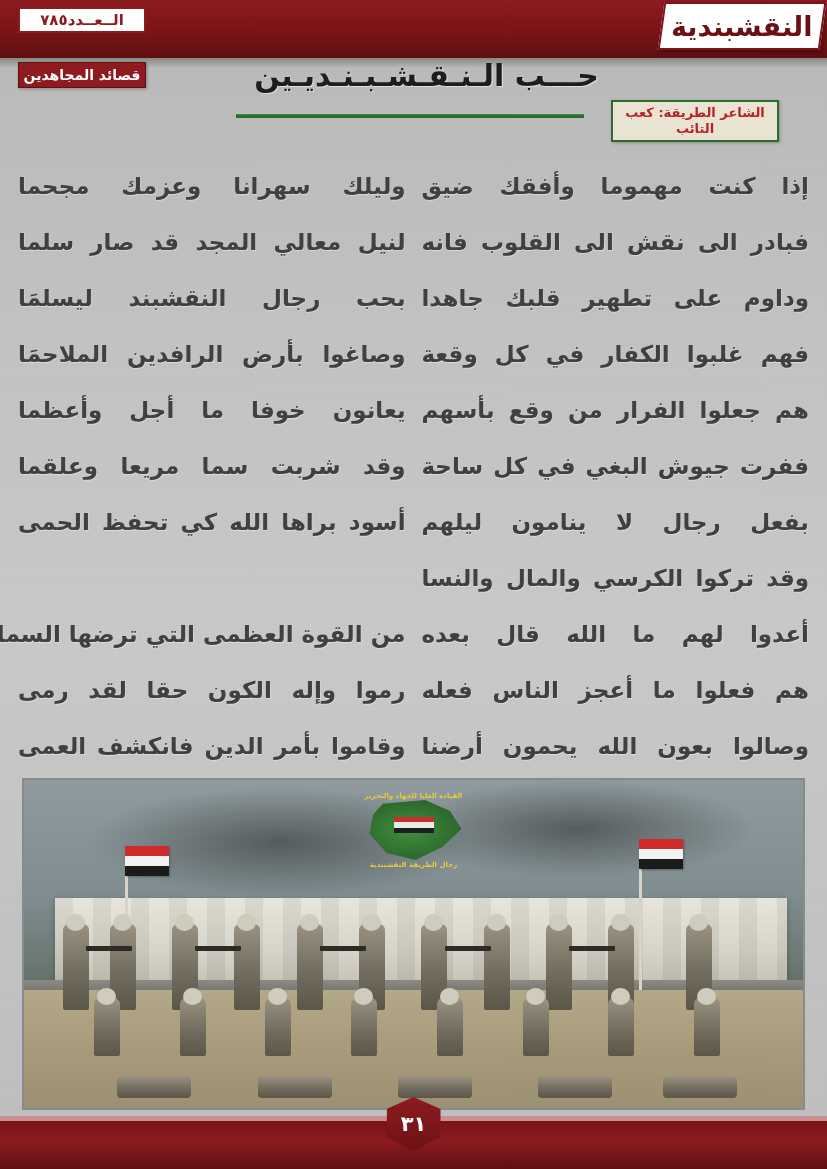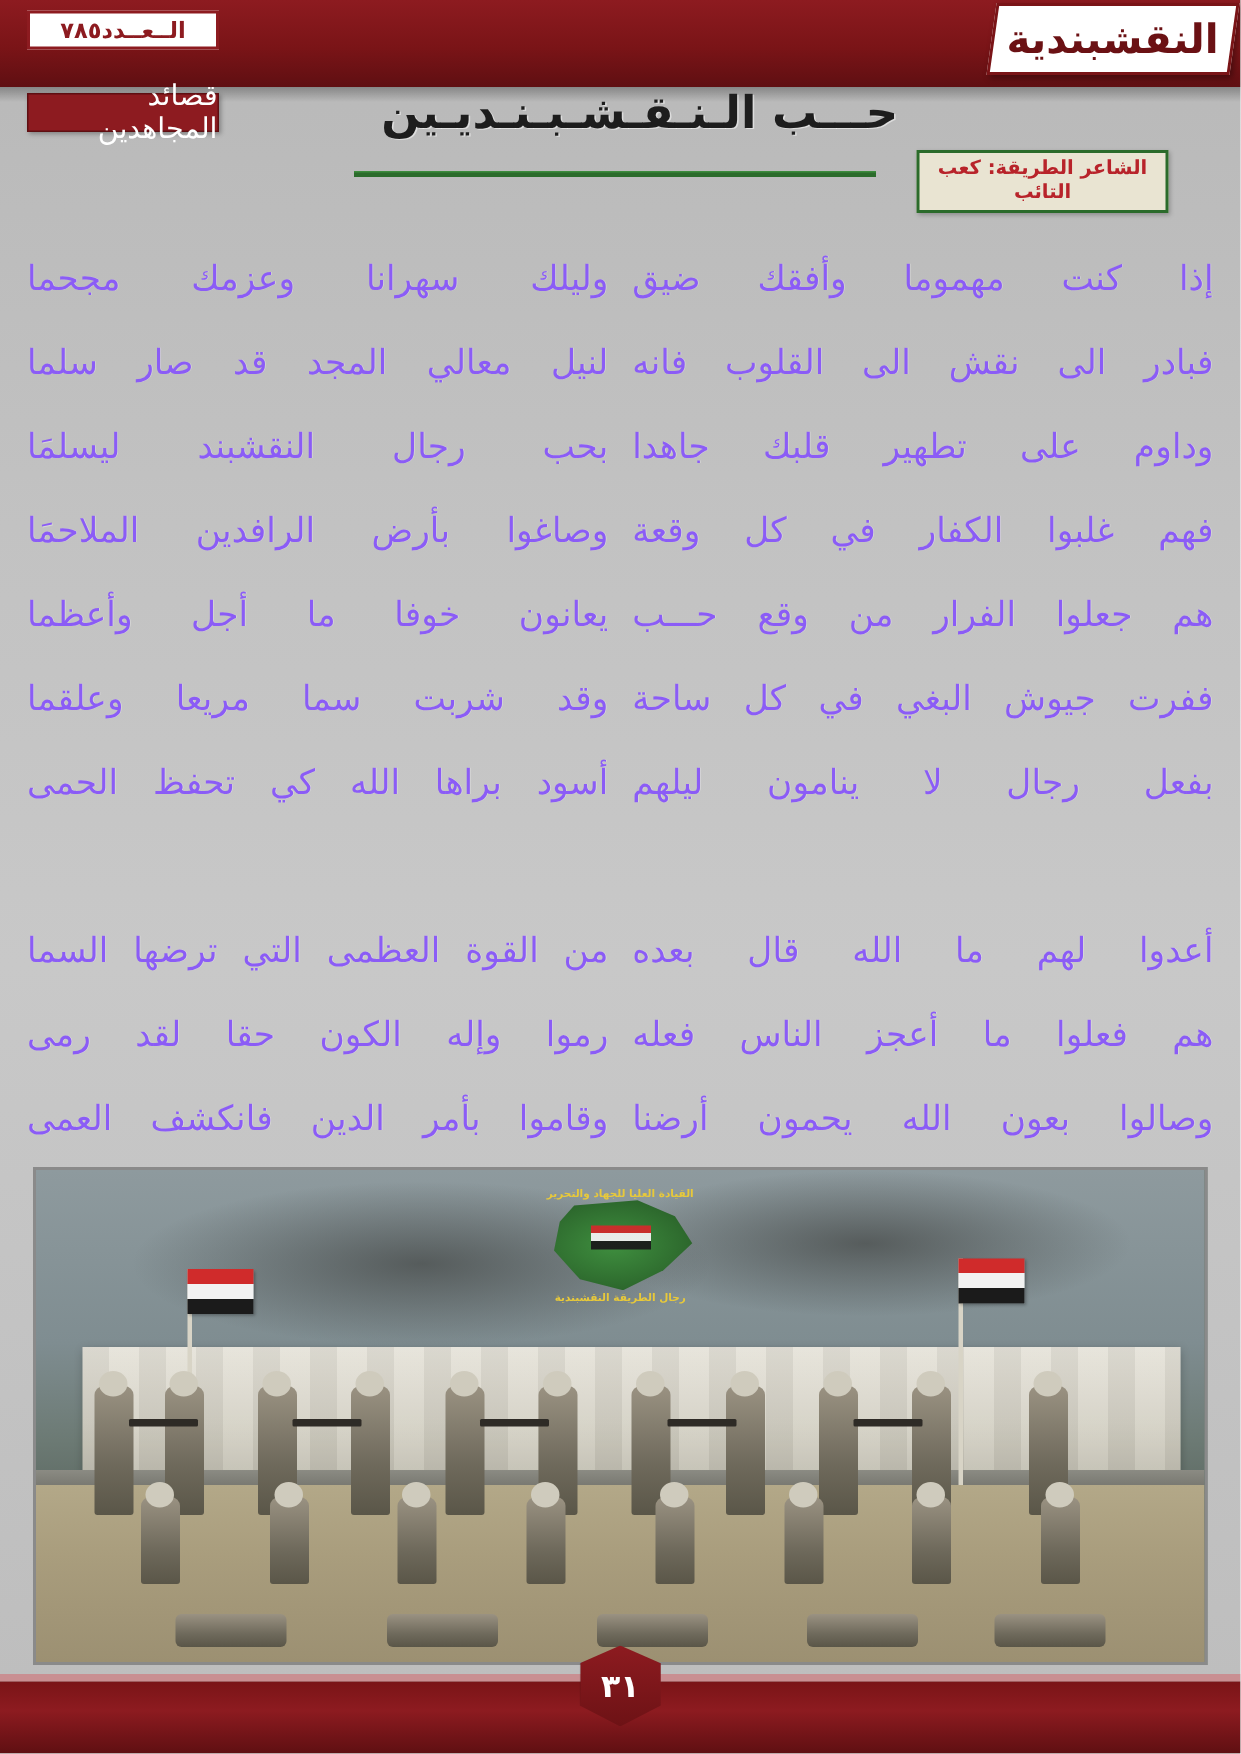--- a/index.html
+++ b/index.html
@@ -62,22 +62,22 @@
     position: absolute;
     top: 62px; left: 18px;
     width: 128px; height: 26px;
     background: #8d1b20;
     border: 1px solid #5f0f12;
     display: flex; align-items: center; justify-content: center;
     box-shadow: 1px 1px 3px rgba(0,0,0,0.3);
   }
   .section-tag span {
     color: #ffffff;
-    font-size: 19px;
-    font-weight: normal;
+    font-size: 14px;
+    font-weight: bold;
   }
 
   
   .poem-title {
     position: absolute;
     top: 58px; left: 0; right: 0;
     text-align: center;
     color: #1d1d1d;
     font-size: 30px;
     font-weight: bold;
@@ -122,23 +122,23 @@
   }
   .verse-row {
     display: flex;
     flex-direction: row;
     justify-content: space-between;
     align-items: center;
     height: 56px;
   }
   .hemistich {
     width: 49%;
-    color: #8b5cf6;
+    color: #404040;
     font-size: 23px;
-    font-weight: normal;
+    font-weight: bold;
     white-space: nowrap;
     text-shadow: 0.5px 0.5px 0 rgba(255,255,255,0.35);
   }
   .hemistich.right {
     text-align: justify;
     text-align-last: justify;
     direction: rtl;
   }
   .hemistich.left {
     text-align: justify;
@@ -326,32 +326,33 @@
   </div>
   <div class="verse-row">
     <div class="hemistich right">وداوم على تطهير قلبك جاهدا</div>
     <div class="hemistich left">بحب رجال النقشبند ليسلمَا</div>
   </div>
   <div class="verse-row">
     <div class="hemistich right">فهم غلبوا الكفار في كل وقعة</div>
     <div class="hemistich left">وصاغوا بأرض الرافدين الملاحمَا</div>
   </div>
   <div class="verse-row">
-    <div class="hemistich right">هم جعلوا الفرار من وقع حـــب</div>
+    <div class="hemistich right">هم جعلوا الفرار من وقع بأسهم</div>
     <div class="hemistich left">يعانون خوفا ما أجل وأعظما</div>
   </div>
   <div class="verse-row">
     <div class="hemistich right">ففرت جيوش البغي في كل ساحة</div>
     <div class="hemistich left">وقد شربت سما مريعا وعلقما</div>
   </div>
   <div class="verse-row">
     <div class="hemistich right">بفعل رجال لا ينامون ليلهم</div>
     <div class="hemistich left">أسود براها الله كي تحفظ الحمى</div>
   </div>
   <div class="verse-row">
+    <div class="hemistich right">وقد تركوا الكرسي والمال والنسا</div>
   </div>
   <div class="verse-row">
     <div class="hemistich right">أعدوا لهم ما الله قال بعده</div>
     <div class="hemistich left">من القوة العظمى التي ترضها السما</div>
   </div>
   <div class="verse-row">
     <div class="hemistich right">هم فعلوا ما أعجز الناس فعله</div>
     <div class="hemistich left">رموا وإله الكون حقا لقد رمى</div>
   </div>
   <div class="verse-row">

